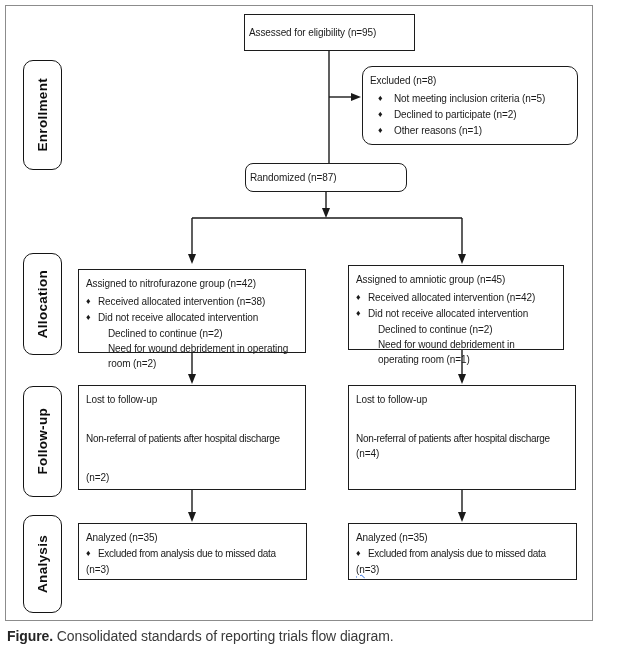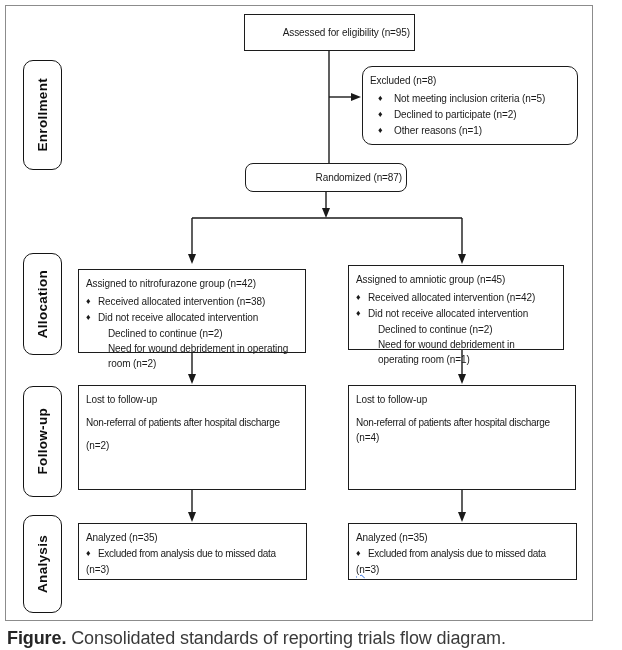--- a/index.html
+++ b/index.html
@@ -1,35 +1,35 @@
 <!DOCTYPE html>
 <html><head>
 <meta charset="utf-8">
 <style>
   html,body{margin:0;padding:0;background:#ffffff;}
   body{font-family:"Liberation Sans","DejaVu Sans",sans-serif;color:#1a1a1a;}
   .canvas{position:relative;width:622px;height:650px;background:#fff;overflow:hidden;}
   .frame{position:absolute;left:5px;top:5px;width:588px;height:616px;border:1px solid #8c8c8c;box-sizing:border-box;}
   .flowbox{position:absolute;background:#fff;border:1.5px solid #1c1c1c;box-sizing:border-box;
            font-size:10px;line-height:1.5;letter-spacing:-0.1px;padding:6px 7px;}
-  .centerbox{display:flex;align-items:center;justify-content:flex-end;text-align:center;padding:2px 4px;}
+  .centerbox{display:flex;align-items:center;justify-content:flex-start;text-align:center;padding:2px 4px;}
   .stagebox{position:absolute;background:#fff;border:1.6px solid #141414;border-radius:10px;box-sizing:border-box;
             display:flex;align-items:center;justify-content:center;}
   .stagebox .vtxt{writing-mode:vertical-rl;transform:rotate(180deg);font-weight:bold;font-size:13.5px;
                   letter-spacing:0.3px;color:#0d0d0d;}
   .titleline{margin-bottom:3px;}
   .bullet-row{display:flex;align-items:flex-start;margin:1px 0;}
   .bullet-row .glyph{flex:0 0 auto;width:12px;font-size:9px;line-height:15px;text-align:left;}
   .excl .bullet-row .glyph{margin-left:8px;width:16px;}
   .subline{padding-left:22px;}
   .ls{letter-spacing:-0.3px;white-space:nowrap;}
-  .gapline{margin-top:8px;}
+  .gapline{margin-top:24px;}
   .squiggle{text-decoration-line:underline;text-decoration-style:wavy;text-decoration-color:#2f6fe0;
             text-decoration-thickness:1px;}
-  .caption{position:absolute;left:7px;top:628px;font-size:18px;color:#3a3a3a;letter-spacing:-0.1px;}
+  .caption{position:absolute;left:7px;top:628px;font-size:14px;color:#3a3a3a;letter-spacing:-0.1px;}
   .caption b{color:#262626;}
   svg.connectors{position:absolute;left:0;top:0;pointer-events:none;}
   svg.connectors line{stroke:#1a1a1a;stroke-width:1.4;}
   svg.connectors polygon{fill:#1a1a1a;}
 </style>
 </head>
 <body>
 
 <div class="canvas">
 

